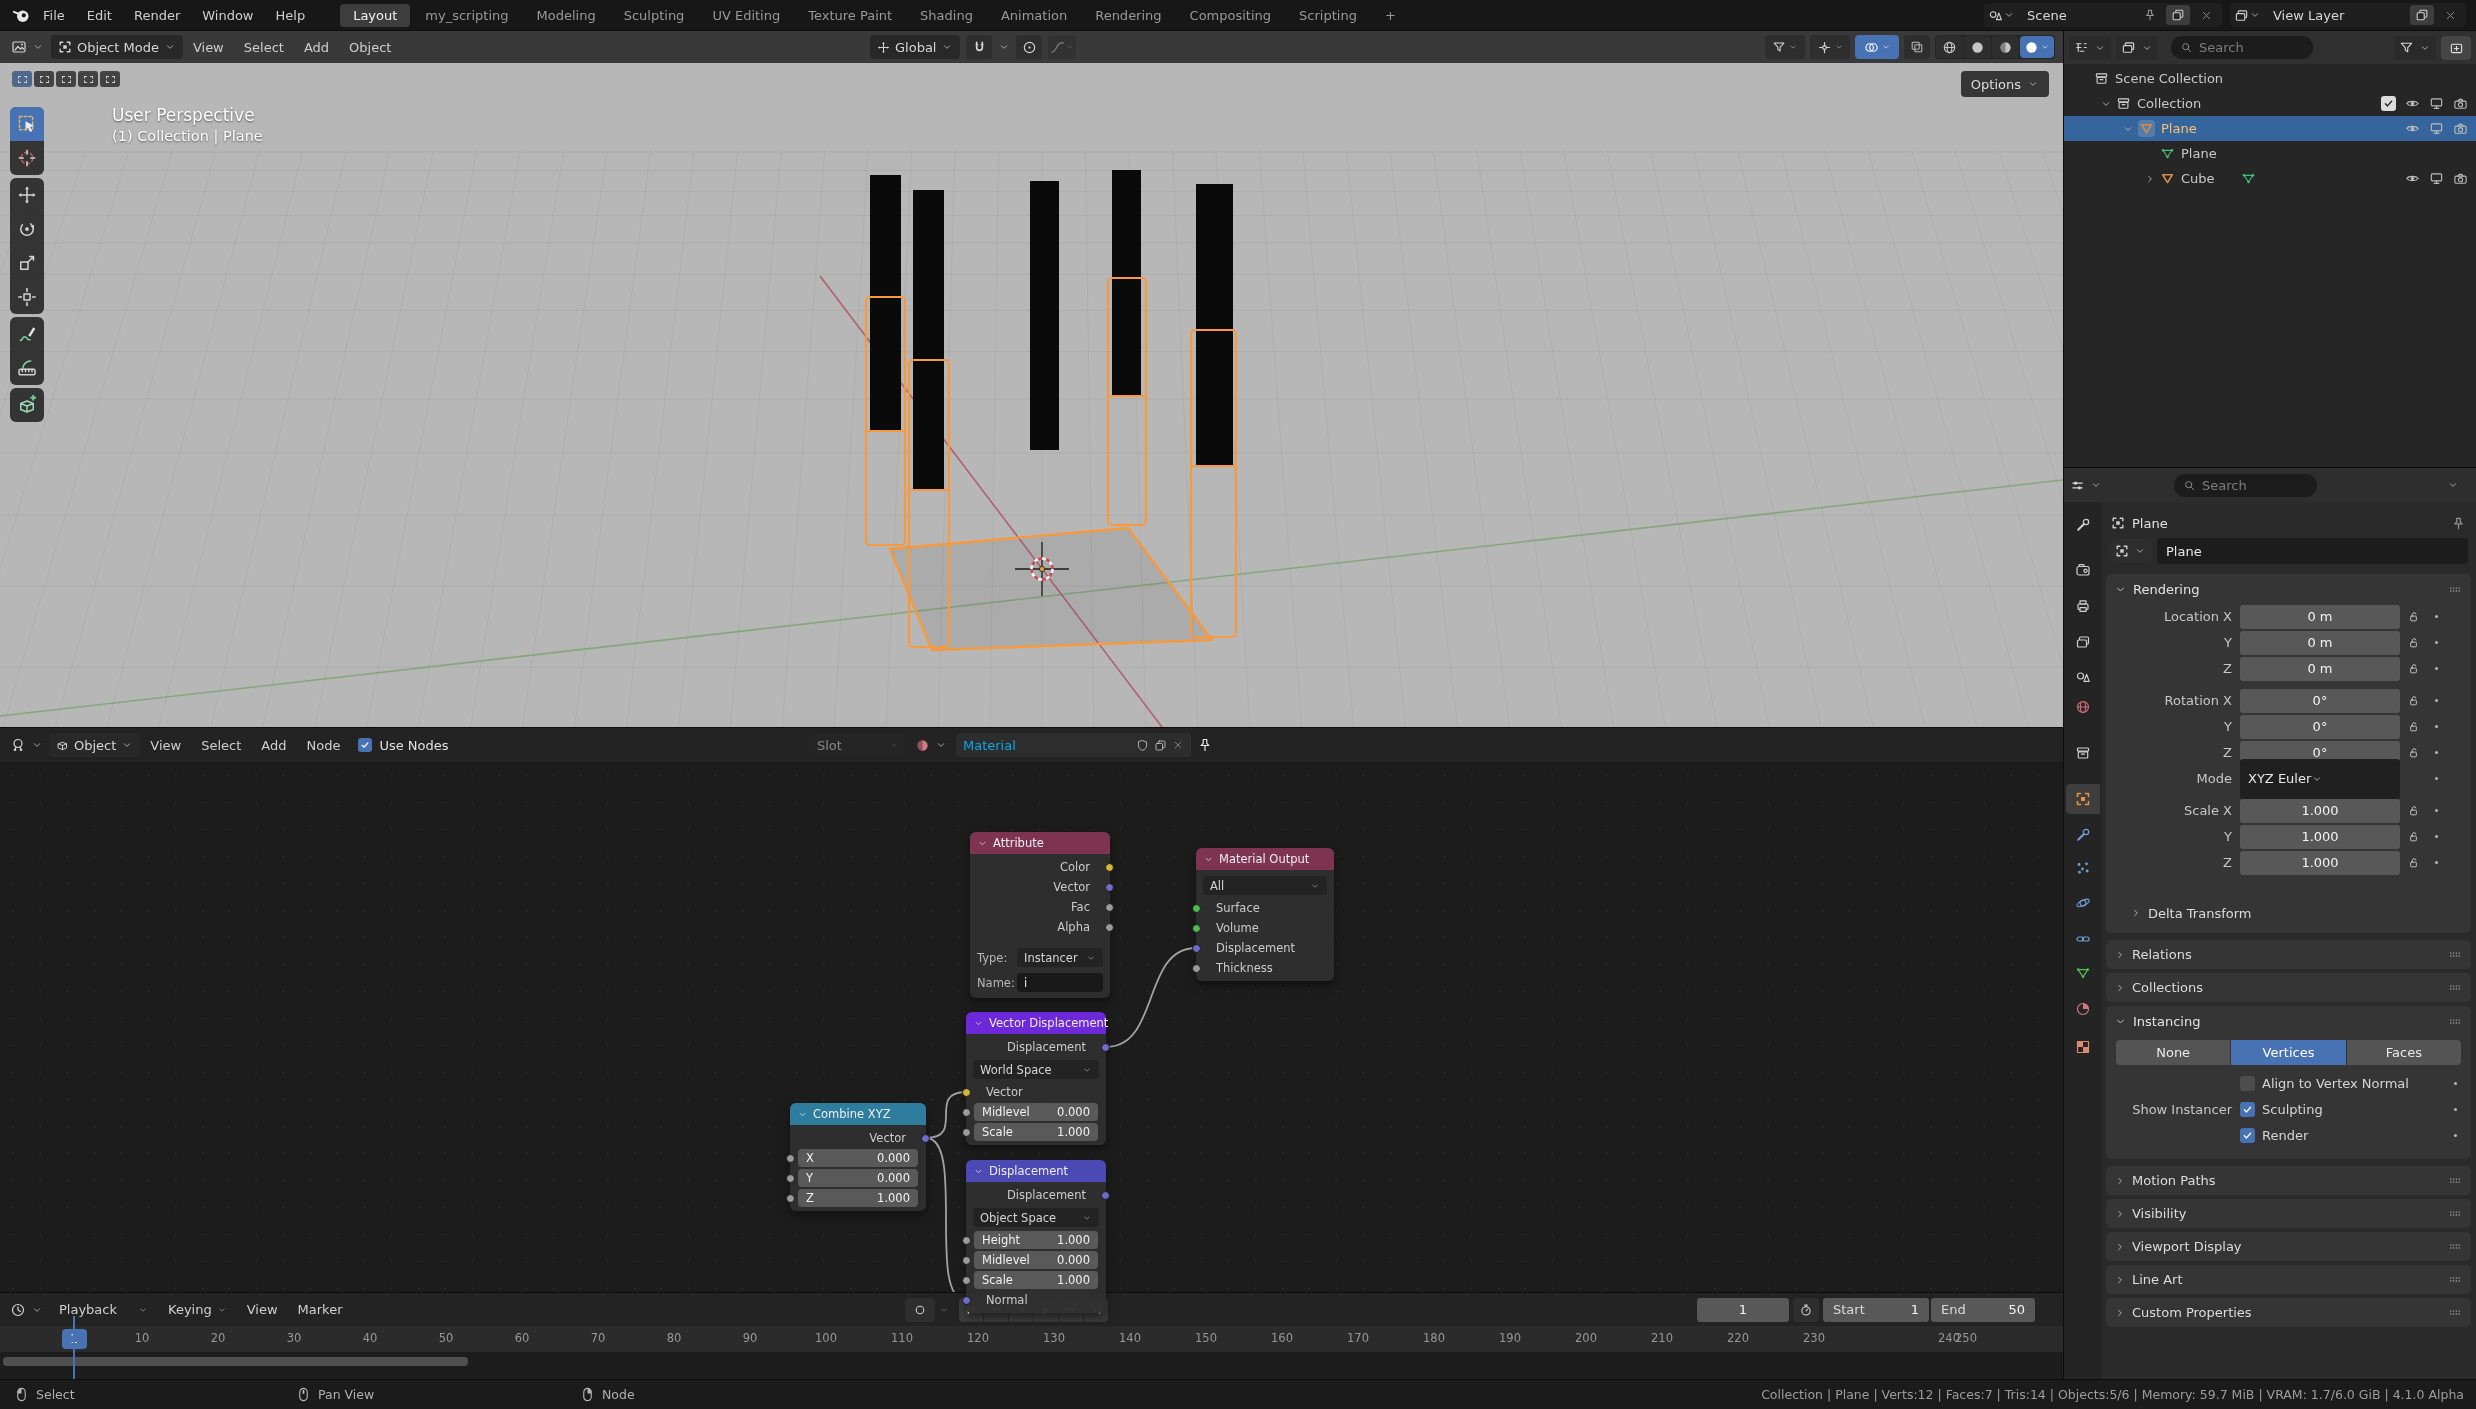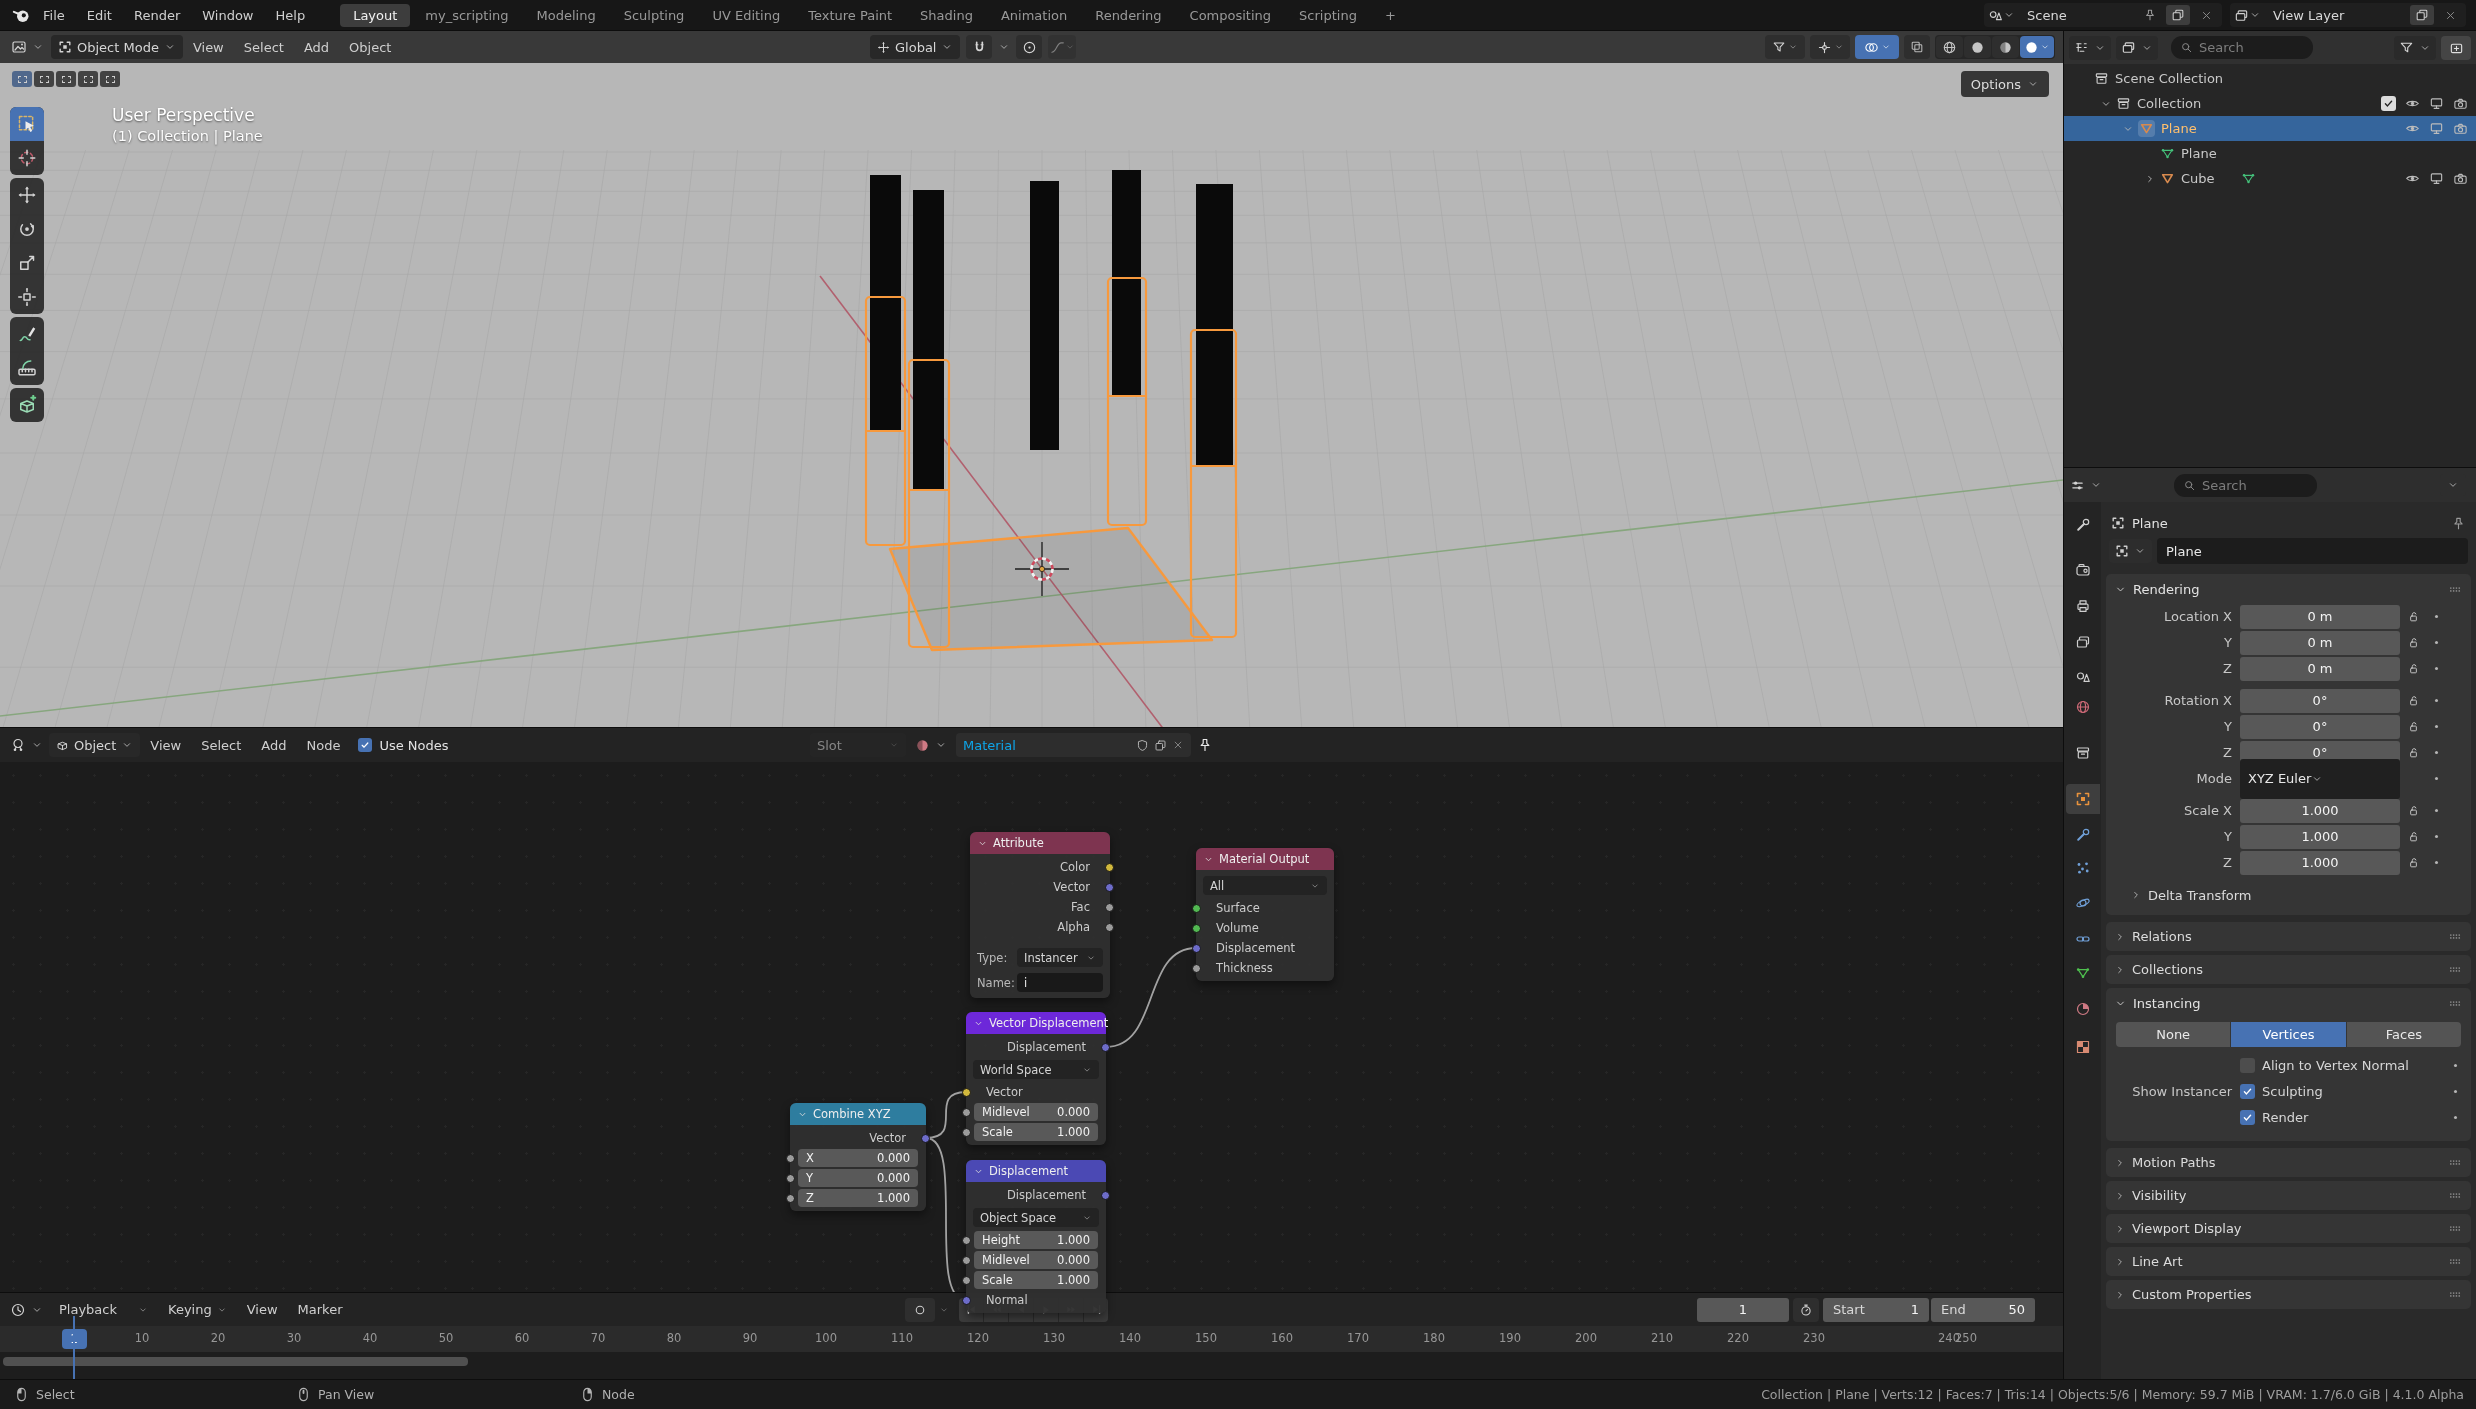--- a/index.html
+++ b/index.html
@@ -1025,21 +1025,21 @@
                 <rect x="4.5" y="7.5" width="7" height="5.8" rx="1"></rect>
                 <path d="M6.5 7.5 V5.6 a2.3 2.3 0 0 1 4.5 -0.7"></path>
               </svg>
             </div>
             <div class="pdot">
               <svg width="11" height="11" viewBox="0 0 16 16" fill="none" stroke="#b5b5b5" stroke-width="1.2" stroke-linecap="round" stroke-linejoin="round">
                 <circle cx="8" cy="8" r="2.2" fill="#b5b5b5" stroke="none"></circle>
               </svg>
             </div>
           </div>
-          <div style="display:flex;align-items:center;height:28px;padding-left:24px;gap:6px;margin-top:6px">
+          <div style="display:flex;align-items:center;height:28px;padding-left:24px;gap:6px;margin-top:24px">
             <svg width="12" height="12" viewBox="0 0 16 16" fill="none" stroke="#b9b9b9" stroke-width="1.2" stroke-linecap="round" stroke-linejoin="round">
               <path d="M6.3 4.5 L9.8 8 L6.3 11.5"></path>
             </svg>
             <span style="color:#dcdcdc">Delta Transform</span>
           </div>
         </div>
         <div class="cpanel">
           <svg width="12" height="12" viewBox="0 0 16 16" fill="none" stroke="#b9b9b9" stroke-width="1.2" stroke-linecap="round" stroke-linejoin="round">
             <path d="M6.3 4.5 L9.8 8 L6.3 11.5"></path>
           </svg>

